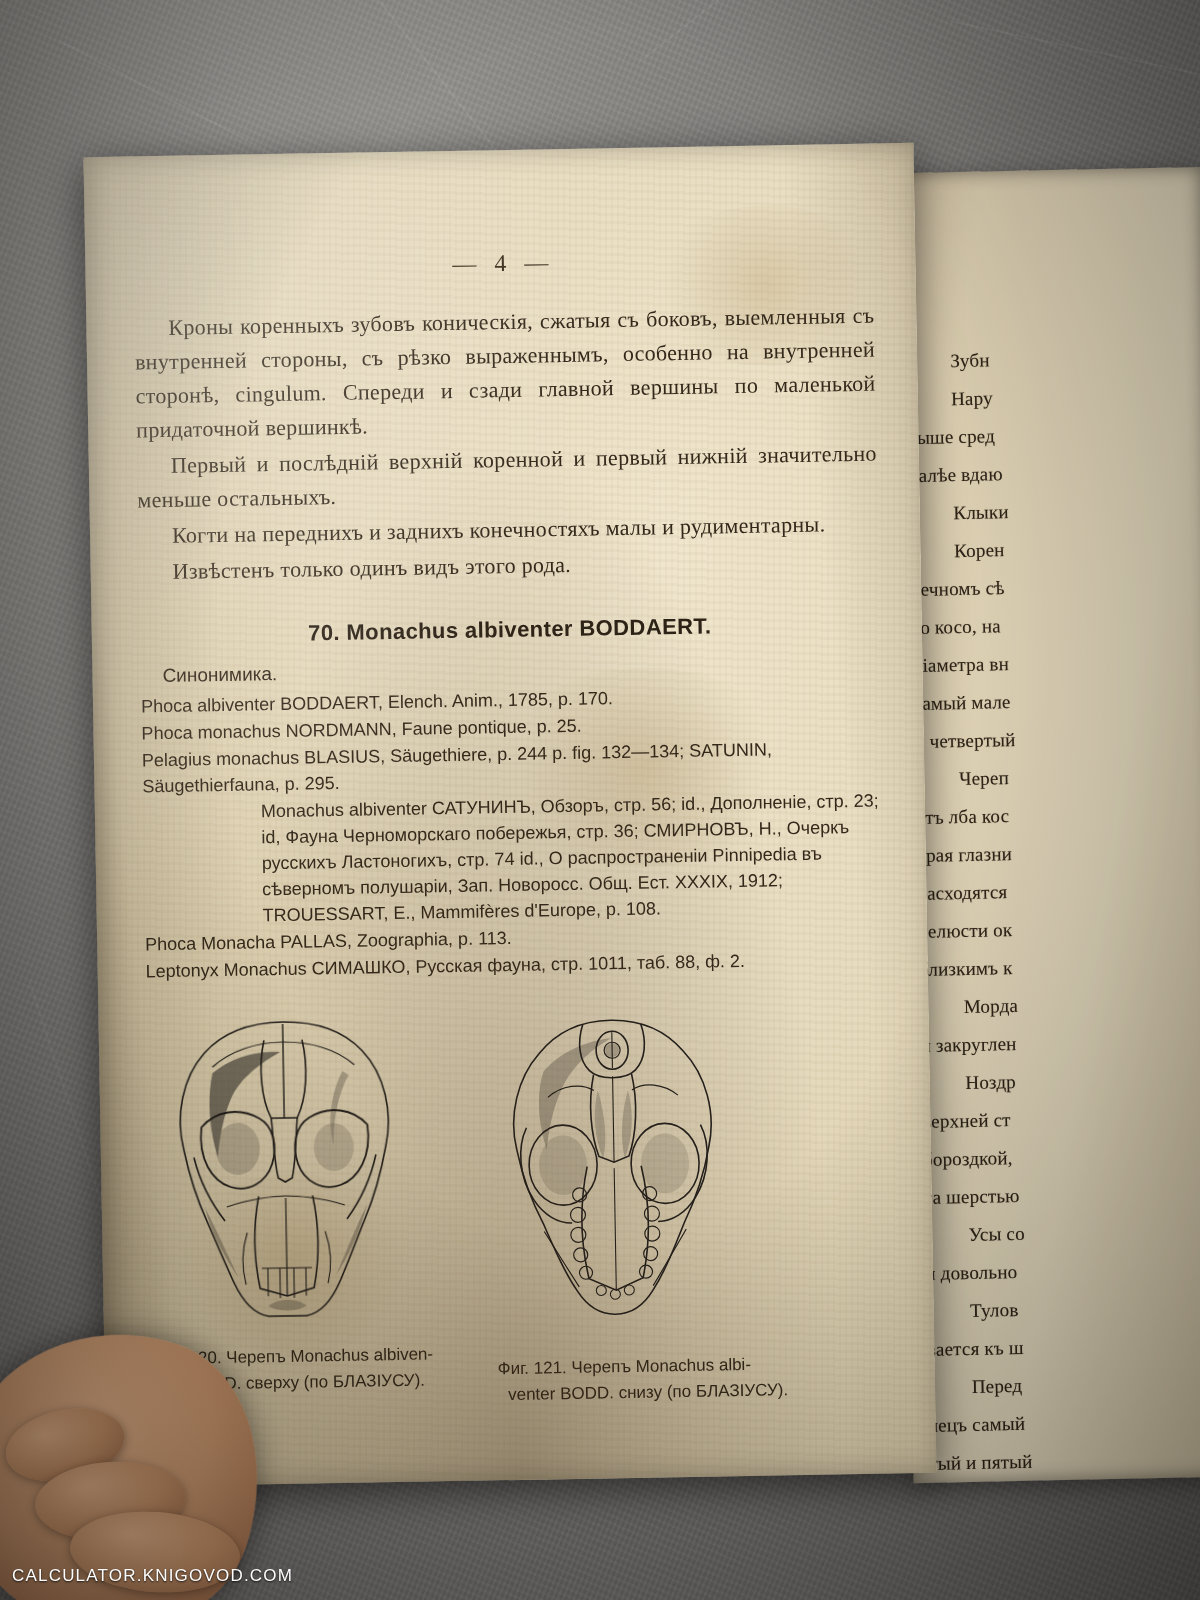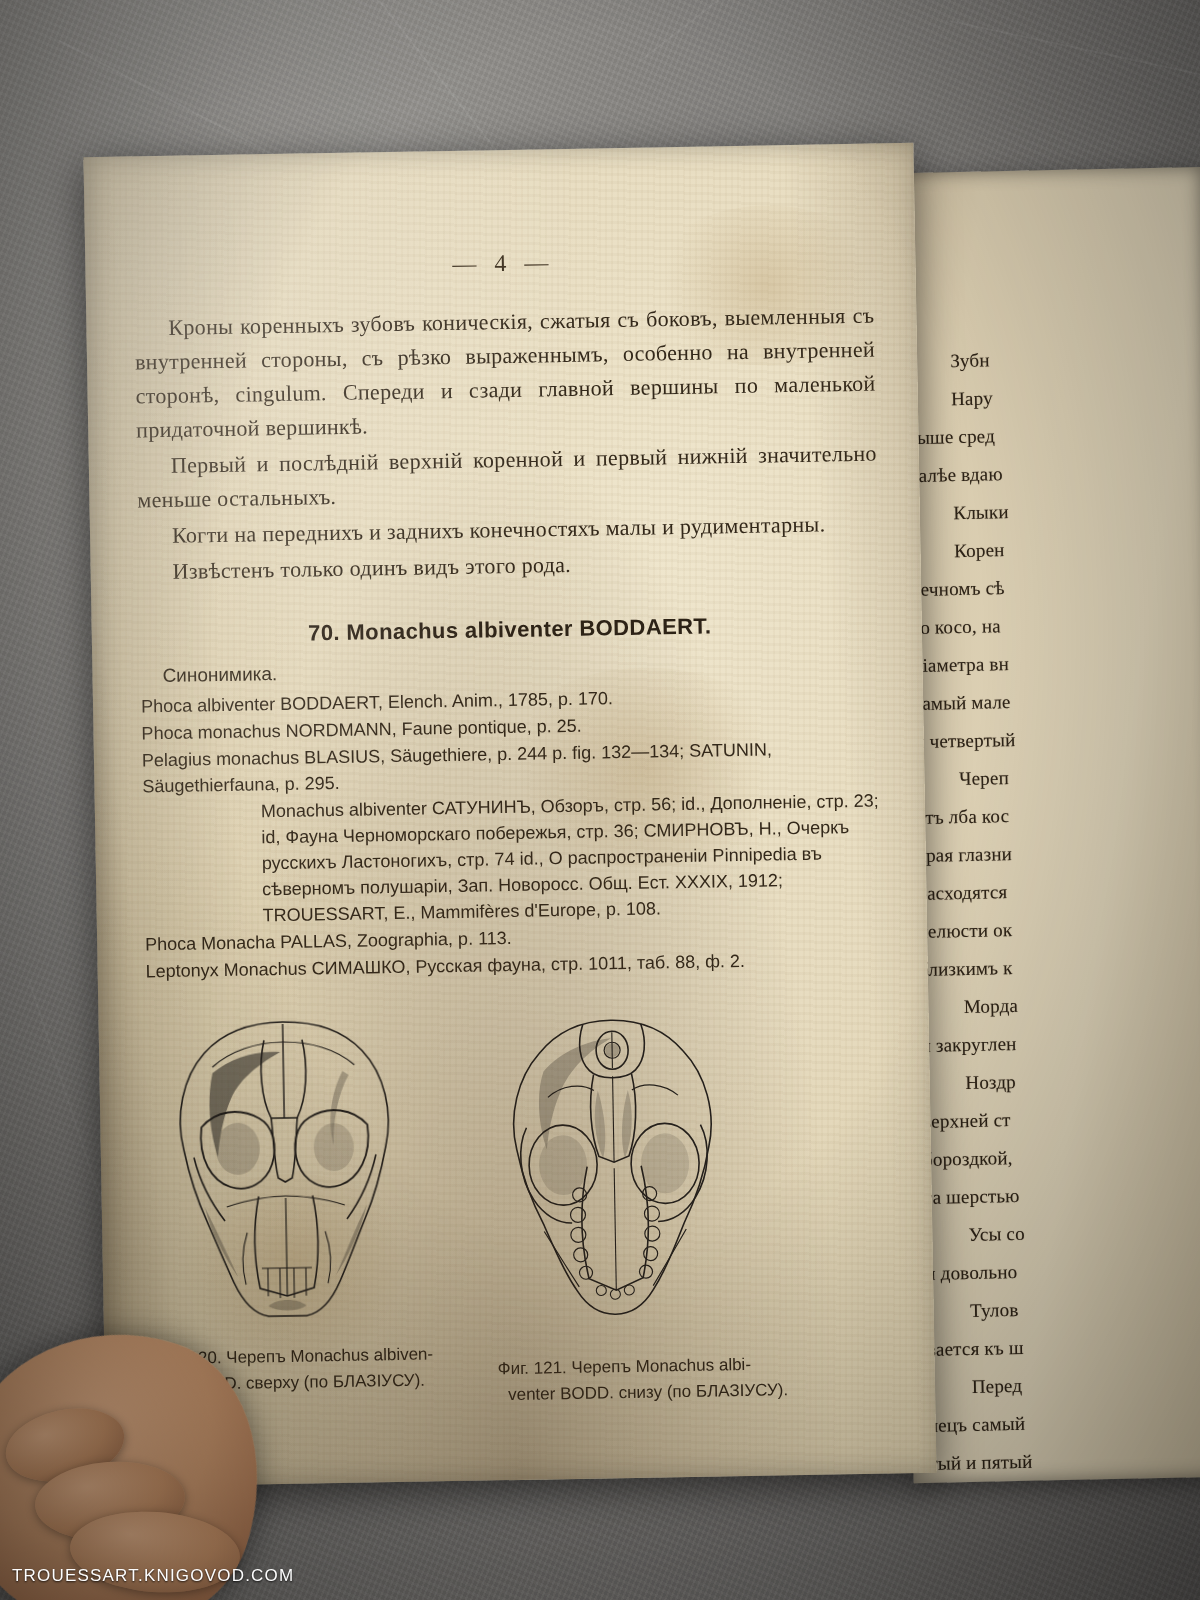--- a/index.html
+++ b/index.html
@@ -441,14 +441,14 @@
     </div>
   </div>
 
   <div class="thumb"></div>
   <div class="finger" style="left:5px;  bottom:120px; width:120px; height:70px; transform:rotate(-12deg);"></div>
   <div class="finger" style="left:35px; bottom:60px;  width:150px; height:78px; transform:rotate(-4deg);"></div>
   <div class="finger" style="left:70px; bottom:8px;   width:170px; height:80px; transform:rotate(4deg);"></div>
 
   <div class="dark-vignette"></div>
 
-  <div class="watermark">TROUESSART.KNIGOVOD.COM</div>
+  <div class="watermark">CALCULATOR.KNIGOVOD.COM</div>
 </div>
 
 </body></html>

